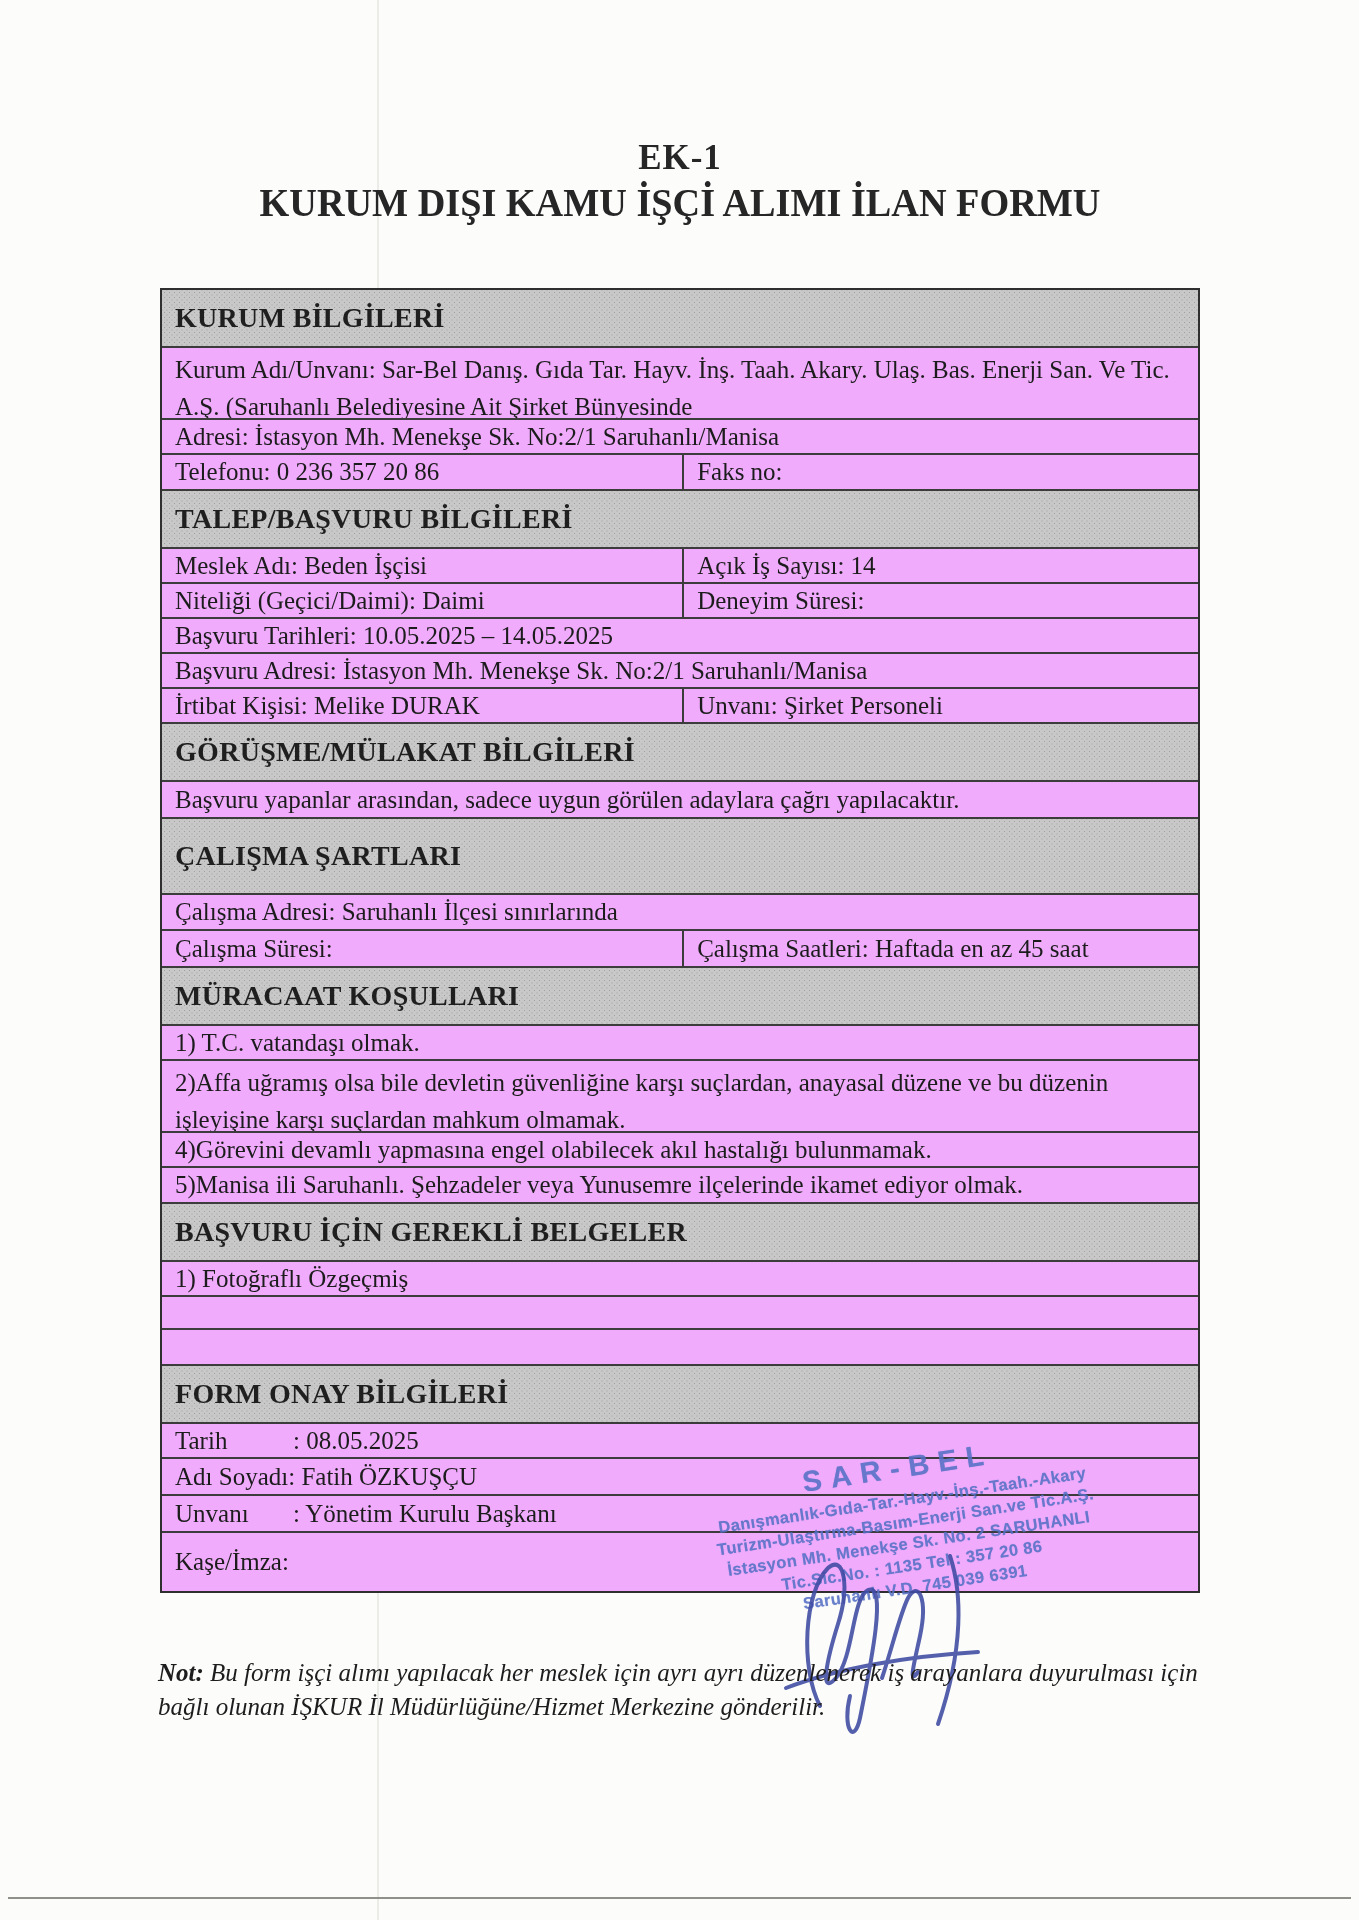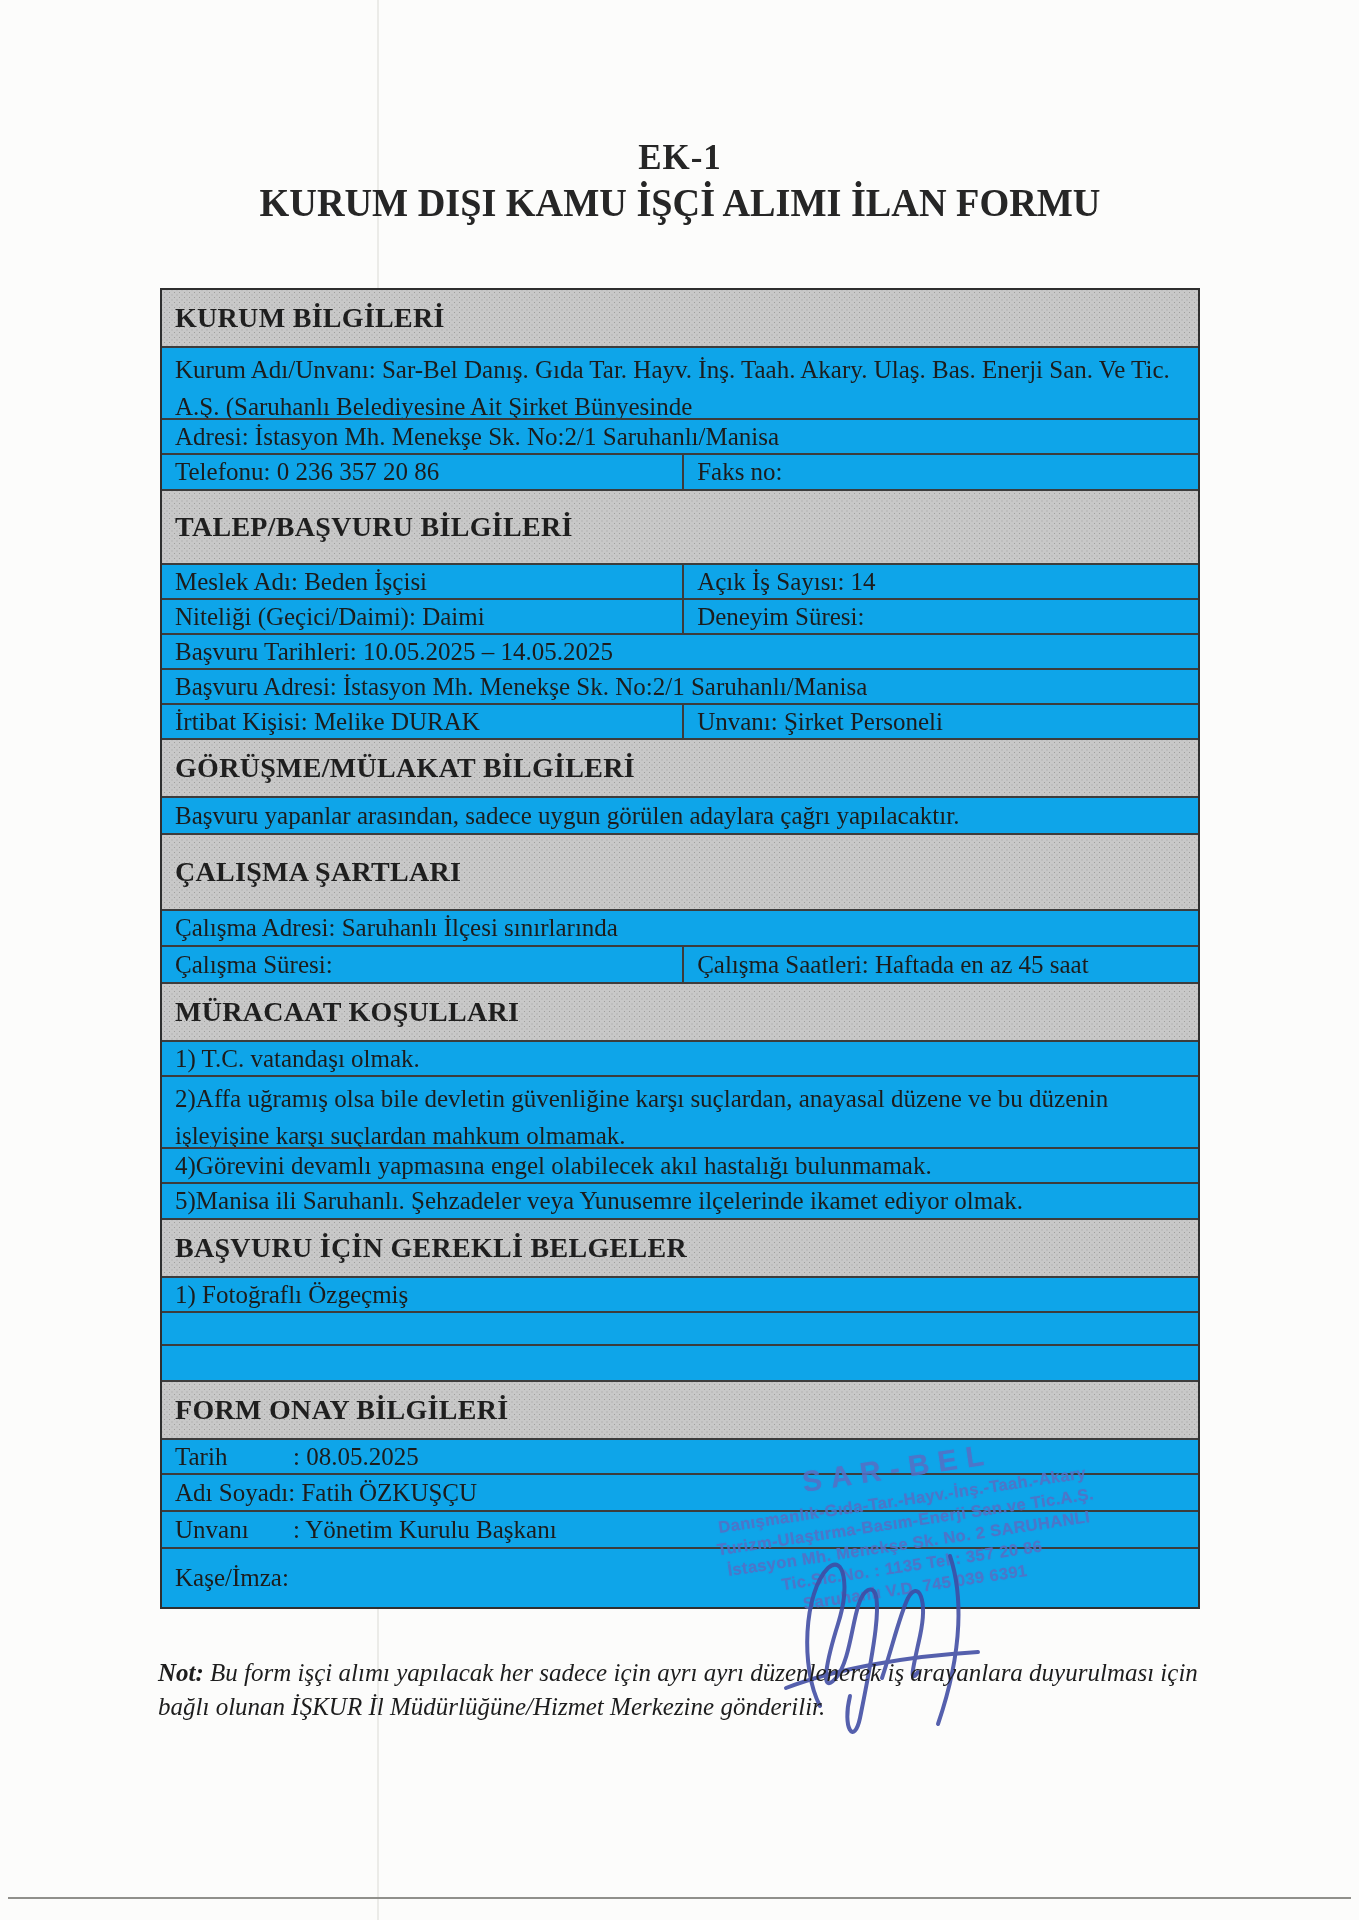--- a/index.html
+++ b/index.html
@@ -20,21 +20,21 @@
   
   .titleblock{position:absolute;left:160px;top:138px;width:1040px;text-align:center;}
   .t1{font-size:35px;font-weight:bold;letter-spacing:1px;color:#262626;}
   .t2{font-size:39px;font-weight:bold;color:#262626;margin-top:2px;transform:scaleX(.98);transform-origin:center;}
 
   
   .tbl{
     position:absolute;left:160px;top:288px;width:1040px;
     border:2px solid #2f2f2f;
     box-sizing:border-box;
-    background:#0ea5e9;
+    background:#f0abfc;
   }
   .row{
     border-bottom:2px solid #3c3c3c;
     box-sizing:border-box;
     display:flex;
     align-items:stretch;
     overflow:hidden;
   }
   .row:last-child{border-bottom:none;}
   .hdr{
@@ -112,21 +112,21 @@
       <div class="cell ml">Kurum Adı/Unvanı: Sar-Bel Danış. Gıda Tar. Hayv. İnş. Taah. Akary. Ulaş. Bas. Enerji San. Ve Tic. A.Ş. (Saruhanlı Belediyesine Ait Şirket Bünyesinde</div>
     </div>
     <div class="row" style="height:35px">
       <div class="cell">Adresi: İstasyon Mh. Menekşe Sk. No:2/1 Saruhanlı/Manisa</div>
     </div>
     <div class="row cols" style="height:36px">
       <div class="cell left">Telefonu: 0 236 357 20 86</div>
       <div class="cell right">Faks no:</div>
     </div>
 
-    <div class="row hdr" style="height:74px">
+    <div class="row hdr" style="height:58px">
       <div class="cell">TALEP/BAŞVURU BİLGİLERİ</div>
     </div>
     <div class="row cols" style="height:35px">
       <div class="cell left">Meslek Adı: Beden İşçisi</div>
       <div class="cell right">Açık İş Sayısı: 14</div>
     </div>
     <div class="row cols" style="height:35px">
       <div class="cell left">Niteliği (Geçici/Daimi): Daimi</div>
       <div class="cell right">Deneyim Süresi:</div>
     </div>
@@ -217,17 +217,17 @@
   <svg class="sig" viewBox="0 0 310 210">
     <g fill="none" stroke="#3f4ba3" stroke-width="4" stroke-linecap="round" opacity="0.88">
       <path d="M78 178 C58 140, 62 64, 86 40 C102 26, 108 58, 96 96 C86 128, 76 170, 94 150 C112 128, 110 70, 126 62 C146 54, 128 140, 118 190 C112 218, 100 200, 108 168"></path>
       <path d="M140 150 C150 120, 158 86, 166 70 C176 52, 186 70, 178 108 C172 136, 166 158, 176 144"></path>
       <path d="M208 28 C220 64, 222 120, 196 196"></path>
       <path d="M44 160 C96 140, 168 128, 236 124"></path>
     </g>
   </svg>
 
   <div class="note">
-    <span class="nlabel">Not:</span><span> Bu form işçi alımı yapılacak her sadece için ayrı ayrı düzenlenerek iş arayanlara duyurulması için bağlı olunan İŞKUR İl Müdürlüğüne/Hizmet Merkezine gönderilir.</span>
+    <span class="nlabel">Not:</span><span> Bu form işçi alımı yapılacak her meslek için ayrı ayrı düzenlenerek iş arayanlara duyurulması için bağlı olunan İŞKUR İl Müdürlüğüne/Hizmet Merkezine gönderilir.</span>
   </div>
 
   <div class="scan-bottomline"></div>
 </div>
 
 </body></html>

